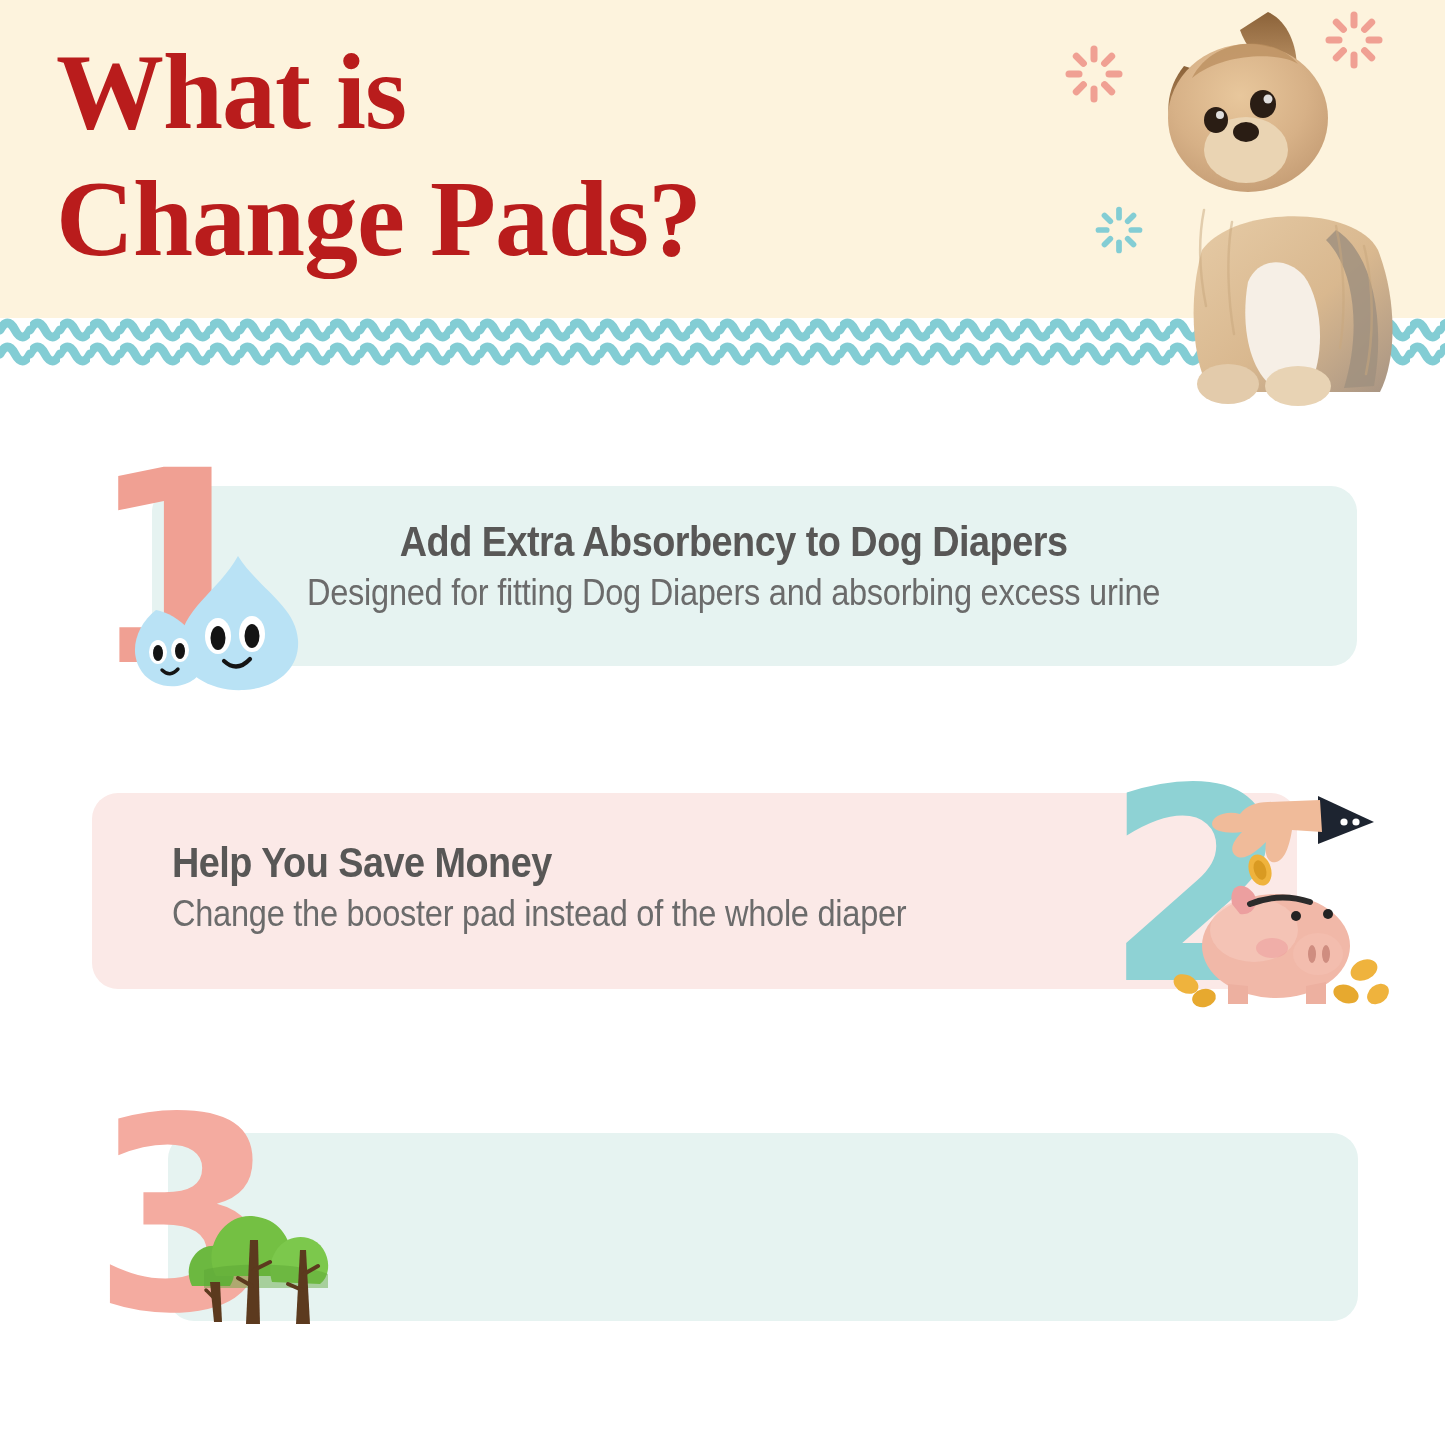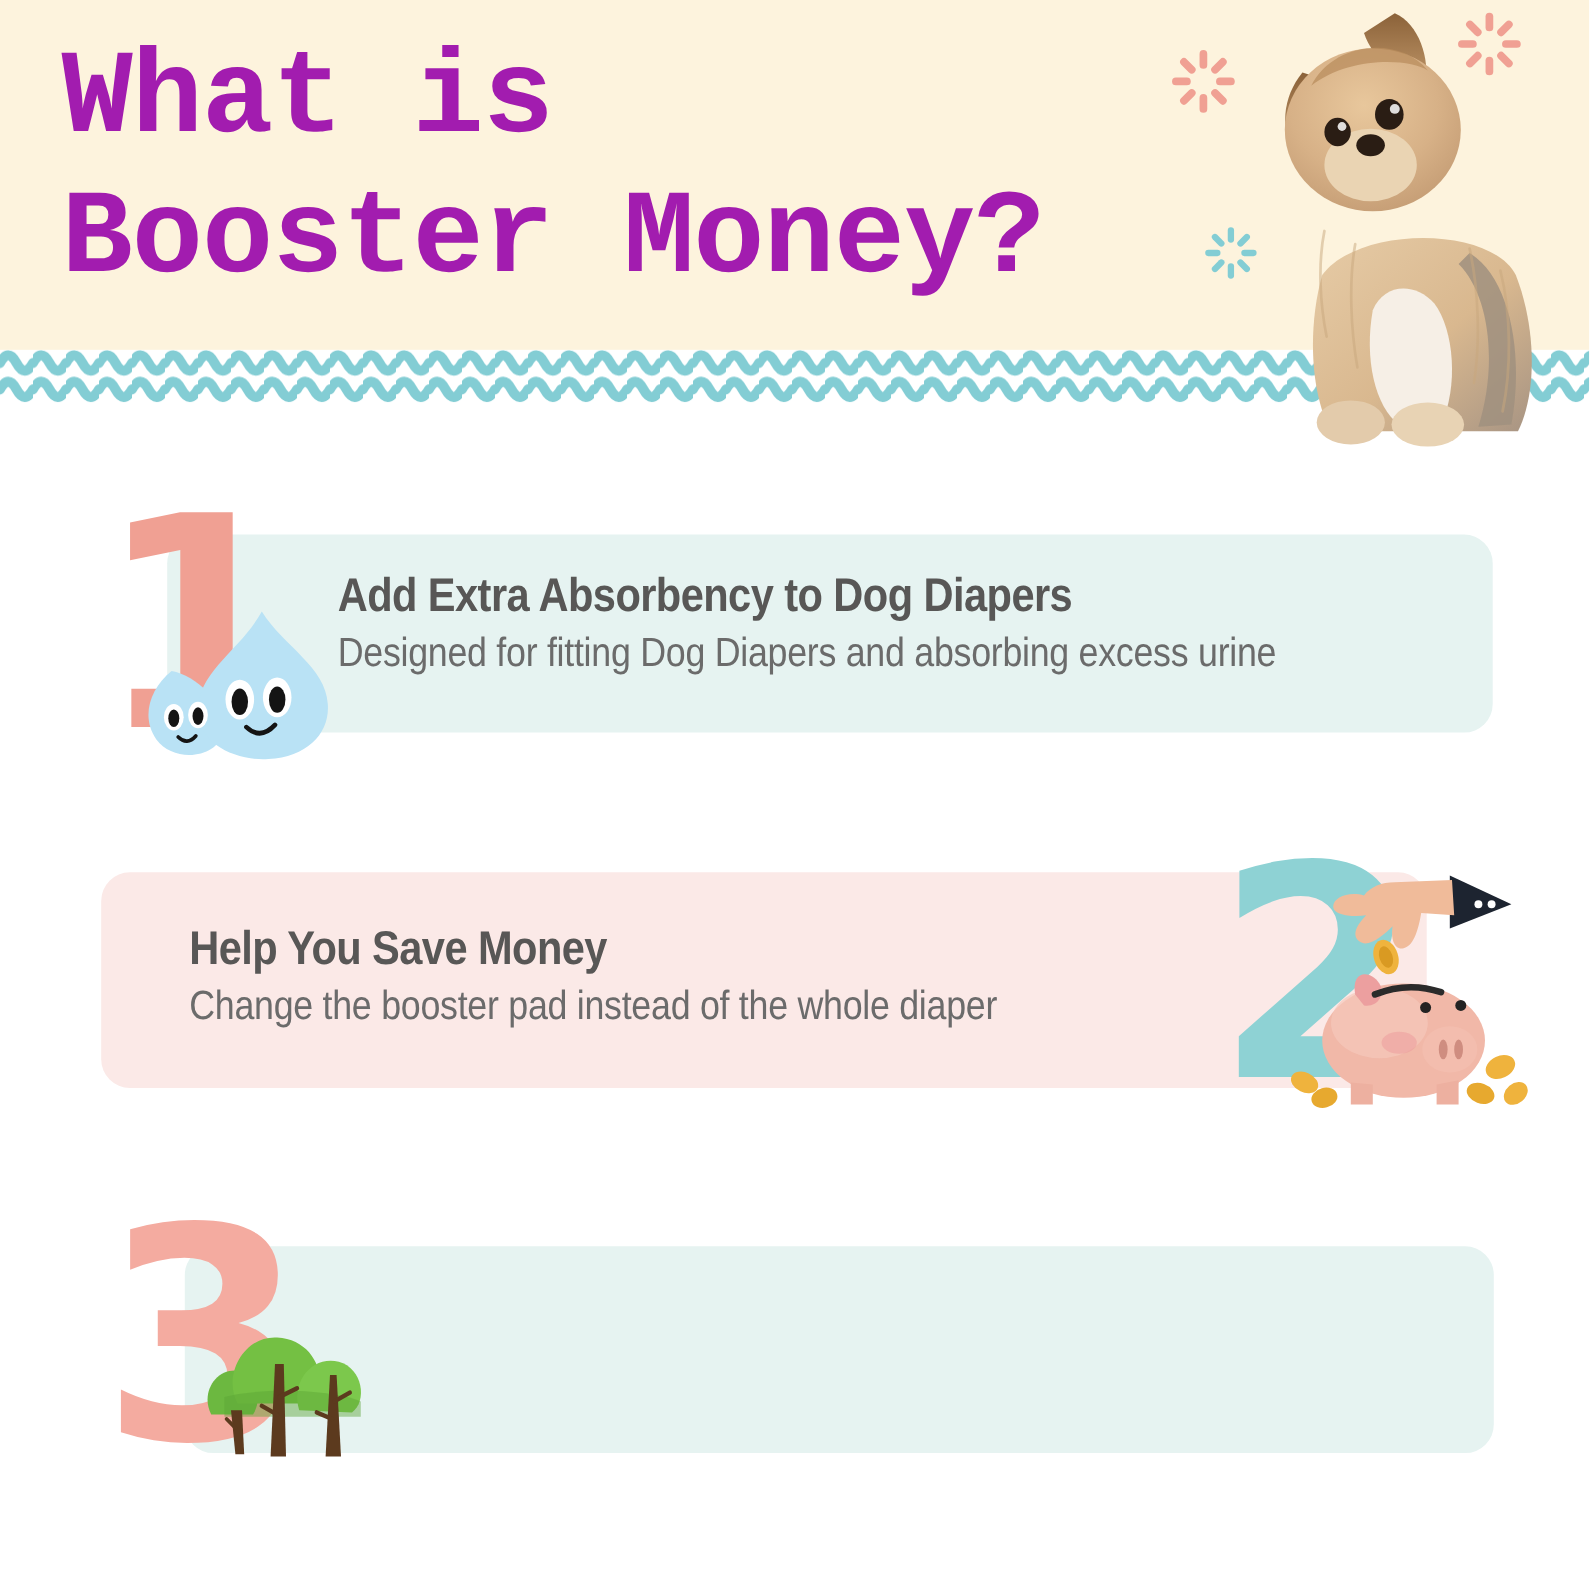--- a/index.html
+++ b/index.html
@@ -24,22 +24,22 @@
     left: 0; top: 0;
     width: 1445px;
     height: 318px;
     background: #fdf3dd;
   }
   .header-title {
     position: absolute;
     left: 56px;
     top: 28px;
     width: 1050px;
-    color: #a21caf;
-    font-family: Liberation Mono, monospace;
+    color: #b91c1c;
+    font-family: Liberation Serif, serif;
     font-weight: bold;
     font-size: 108px;
     line-height: 1.18;
     letter-spacing: -1px;
   }
   .header-title .line2 { display: block; }
 
   
   .burst {
     position: absolute;
@@ -128,39 +128,39 @@
     font-weight: normal;
     font-size: 37px;
     color: #6b6b6b;
     letter-spacing: -0.3px;
     white-space: nowrap;
     margin-top: 6px;
     transform: scaleX(0.88);
     transform-origin: left center;
   }
 
-  .text-1 { left: 307px; top: 517px; }
+  .text-1 { left: 307px; top: 517px; text-align: center; }
   .text-2 { left: 172px; top: 838px; }
   .text-3 { left: 348px; top: 1168px; }
 
   
   .illus { position: absolute; z-index: 7; }
   .illus-drop  { left: 118px;  top: 548px;  width: 190px; height: 145px; }
   .illus-piggy { left: 1168px; top: 788px;  width: 235px; height: 222px; }
   .illus-trees { left: 188px;  top: 1178px; width: 155px; height: 148px; }
 </style>
 </head>
 <body>
 
 <div class="page">
 
   <div class="header">
     <div class="header-title">
       <span>What is</span>
-      <span class="line2">Booster Money?</span>
+      <span class="line2">Change Pads?</span>
     </div>
 
     <div class="burst burst-a">
       <span></span>
         <span></span>
         <span></span>
         <span></span>
       <span></span>
         <span></span>
         <span></span>

